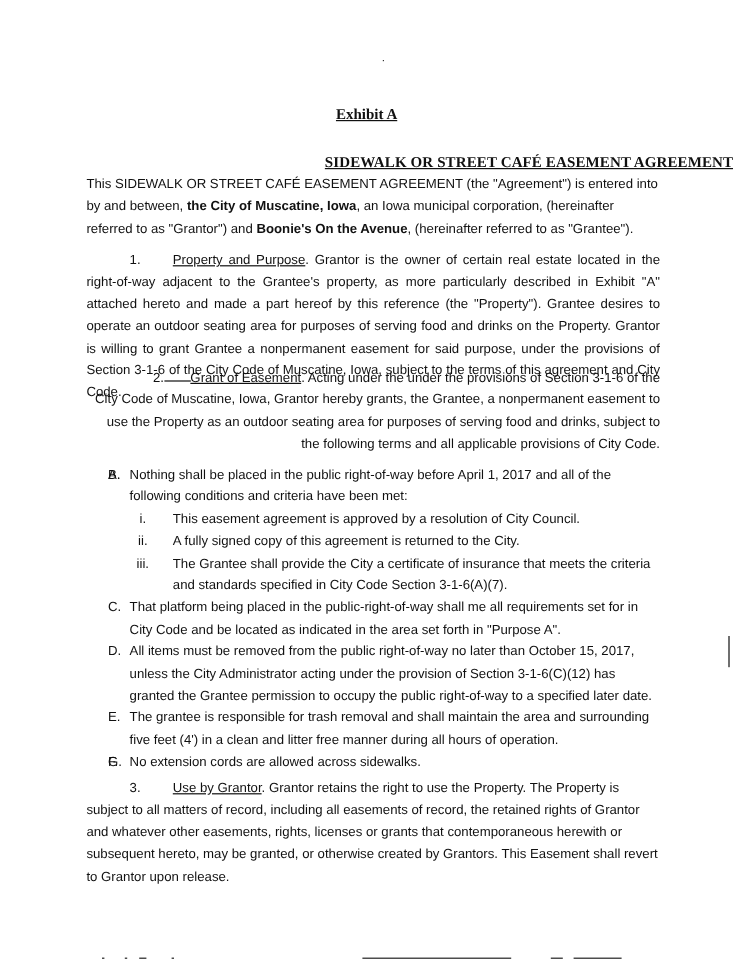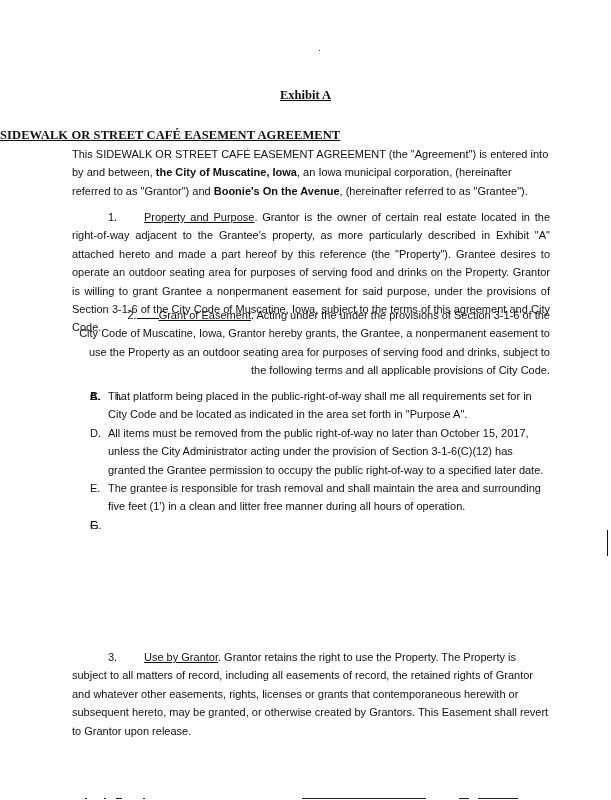--- a/index.html
+++ b/index.html
@@ -3,21 +3,21 @@
   <meta charset="utf-8">
   <style>
     html, body { margin: 0; padding: 0; background: #ffffff; }
     body { width: 611px; height: 800px; position: relative; overflow: hidden;
            font-family: "Liberation Sans", sans-serif; color: #111; }
     .page { position: absolute; left: 0; top: 0; width: 611px; height: 800px; }
     .dot { position: absolute; left: 319px; top: 50px; width: 1px; height: 1px; background: #333; }
     .exhibit { position: absolute; left: 0; width: 611px; top: 88px; text-align: center;
                font-family: "Liberation Serif", serif; font-weight: bold; font-size: 12.5px;
                text-decoration: underline; }
-    .title { position: absolute; left: 0; width: 611px; top: 128px; text-align: left;
+    .title { position: absolute; left: 0; width: 611px; top: 128px; text-align: right;
              font-family: "Liberation Serif", serif; font-weight: bold; font-size: 12.5px;
              text-decoration: underline; letter-spacing: 0.1px; }
     .text { font-size: 11px; line-height: 18.4px; }
     .block { position: absolute; left: 72px; width: 478px; }
     .just { text-align: justify; }
     .u { text-decoration: underline; }
     b { font-weight: bold; }
     .num { display: inline-block; width: 36px; padding-left: 36px; }
     .num2 { display: inline-block; padding-left: 36px; width: 16px; }
     .gap { display: inline-block; width: 22px; border-bottom: 1px solid #111; height: 10px; vertical-align: baseline; }
@@ -45,27 +45,29 @@
   <div class="block text just" style="top:208px;">
     <span class="num">1.</span><span class="u">Property and Purpose</span><span>.  Grantor is the owner of certain real estate located in the right-of-way adjacent to the Grantee's property, as more particularly described in Exhibit "A" attached hereto and made a part hereof by this reference (the "Property"). Grantee desires to operate an outdoor seating area for purposes of serving food and drinks on the Property.  Grantor is willing to grant Grantee a nonpermanent easement for said purpose, under the provisions of Section 3-1-6 of the City Code of Muscatine, Iowa, subject to the terms of this agreement and City Code.</span>
   </div>
 
   <div class="block text" style="top:306px;text-align:right;">
     <span class="num2">2.</span><span class="gap"></span><span class="u">Grant of Easement</span><span>.  Acting under the under the provisions of Section 3-1-6 of the City Code of Muscatine, Iowa, Grantor hereby grants, the Grantee, a nonpermanent easement to use the Property as an outdoor seating area for purposes of serving food and drinks, subject to the  following terms and all applicable provisions of City Code.</span>
   </div>
 
   <div class="list text" style="top:387px;">
     <div class="li"><span class="lbl">A.</span></div>
-    <div class="li"><span class="lbl">B.</span></div>
-    <div class="sub"><span class="lbl">i.</span></div>
+    <div class="li"><span class="lbl">B.</span><span>Nothing shall be placed in the public right-of-way before April  1, 2017 and  all of the following conditions and criteria have been met:</span></div>
+    <div class="sub"><span class="lbl">i.</span><span>This easement agreement is approved by a resolution of City Council.</span></div>
+    <div class="sub"><span class="lbl">ii.</span><span>A fully signed copy of this agreement is returned to the City.</span></div>
+    <div class="sub"><span class="lbl">iii.</span><span>The Grantee shall provide the City a certificate of insurance that meets the criteria and standards specified in City Code Section 3-1-6(A)(7).</span></div>
     <div class="li"><span class="lbl">C.</span><span>That platform being placed in the public-right-of-way shall me all requirements set for in City Code and be located as indicated in the area set forth in "Purpose A".</span></div>
     <div class="li"><span class="lbl">D.</span><span>All items must be removed from the public right-of-way no later than October 15, 2017, unless the City Administrator acting under the provision of Section 3-1-6(C)(12) has granted the Grantee permission to occupy the public right-of-way to a specified later date.</span></div>
-    <div class="li"><span class="lbl">E.</span><span>The grantee is responsible for trash removal and shall maintain the area and surrounding five feet (1') in a clean and litter free manner during all hours of operation.</span></div>
+    <div class="li"><span class="lbl">E.</span><span>The grantee is responsible for trash removal and shall maintain the area and surrounding five feet (4') in a clean and litter free manner during all hours of operation.</span></div>
     <div class="li"><span class="lbl">F.</span></div>
-    <div class="li"><span class="lbl">G.</span></div>
+    <div class="li"><span class="lbl">G.</span><span>No extension cords are allowed across sidewalks.</span></div>
   </div>
 
   <div class="block text" style="top:648px;">
     <span class="num">3.</span><span class="u">Use by Grantor</span><span>.  Grantor retains the right to use the Property. The Property is subject to all matters of record, including all easements of record, the retained rights of Grantor and whatever other easements, rights, licenses or grants that contemporaneous herewith or subsequent hereto, may be granted, or otherwise created by Grantors. This Easement shall revert to Grantor upon release.</span>
   </div>
 
   <div class="vbar"></div>
 
   <div class="footmark" style="left:85px;width:2px;"></div>
   <div class="footmark" style="left:104px;width:2px;"></div>

